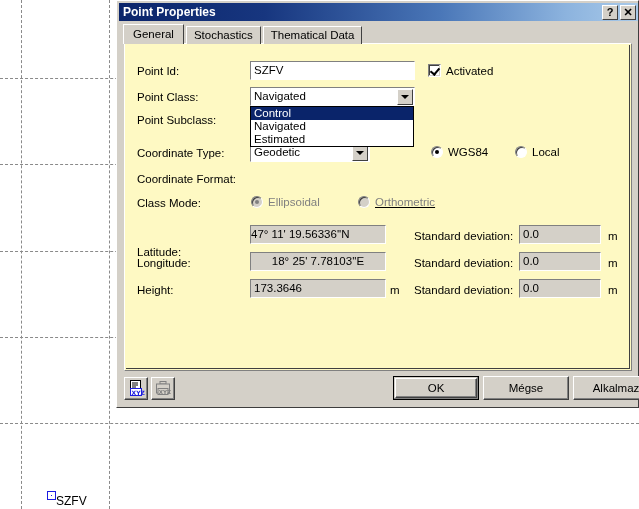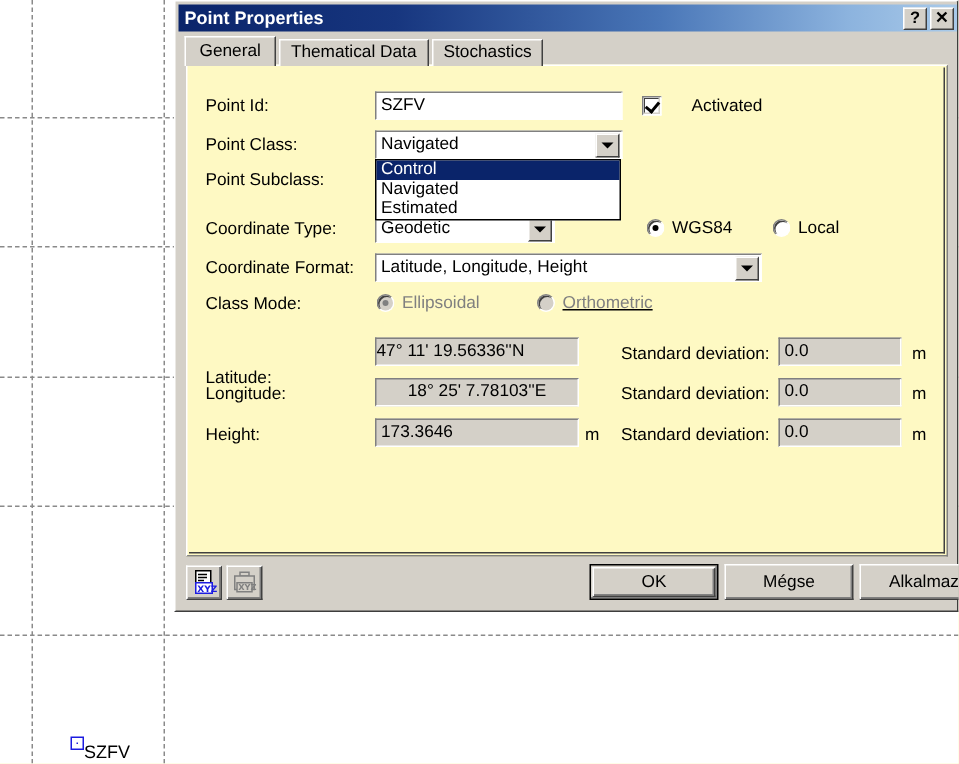--- a/index.html
+++ b/index.html
@@ -246,21 +246,21 @@
   .dd-item.selected {
     background: #0a246a;
     color: #ffffff;
   }
 
   
   .checkbox-wrap {
     position: absolute;
     display: flex;
     align-items: center;
-    gap: 20px;
+    gap: 5px;
     font-size: 11.5px;
     font-family: "Liberation Sans", sans-serif;
   }
   .checkbox {
     width: 13px; height: 13px;
     background: #ffffff;
     border-top: 1px solid #808080;
     border-left: 1px solid #808080;
     border-right: 1px solid #ffffff;
     border-bottom: 1px solid #ffffff;
@@ -388,22 +388,22 @@
   <div class="titlebar">
     <span class="titlebar-text">Point Properties</span>
     <span class="title-btns">
       <span class="title-btn">?</span>
       <span class="title-btn">✕</span>
     </span>
   </div>
 
   <div class="tabstrip">
     <div class="tab active">General</div>
+    <div class="tab">Stochastics</div>
     <div class="tab">Thematical Data</div>
-    <div class="tab">Stochastics</div>
   </div>
 
   <div class="tabpanel">
 
     <div class="lbl" style="left:12px; top:21px;">Point Id:</div>
     <div class="field" style="left:125px; top:17px; width:165px; height:19px;">SZFV</div>
     <div class="checkbox-wrap" style="left:303px; top:20px;">
       <span class="checkbox checked"></span>
       <span>Activated</span>
     </div>
@@ -434,26 +434,20 @@
     <div class="radio-wrap" style="left:258px; top:102px;margin-left:48px;">
       <span class="radio checked"></span>
       <span>WGS84</span>
     </div>
     <div class="radio-wrap" style="left:350px; top:102px;padding-left:40px;">
       <span class="radio"></span>
       <span>Local</span>
     </div>
 
     <div class="lbl" style="left:12px; top:129px;">Coordinate Format:</div>
-    <div class="combo" style="left:125px; top:125px; width:258px; height:19px;">
-      <div class="cbtext">Latitude, Longitude, Height</div>
-      <div class="cbarrow">
-          <i></i>
-        </div>
-    </div>
 
     <div class="lbl" style="left:12px; top:153px;">Class Mode:</div>
     <div class="radio-wrap" style="left:126px; top:152px;">
       <span class="radio disabled checked"></span>
       <span class="radio-label disabled">Ellipsoidal</span>
     </div>
     <div class="radio-wrap" style="left:233px; top:152px;text-decoration:underline;">
       <span class="radio disabled"></span>
       <span class="radio-label disabled">Orthometric</span>
     </div>

